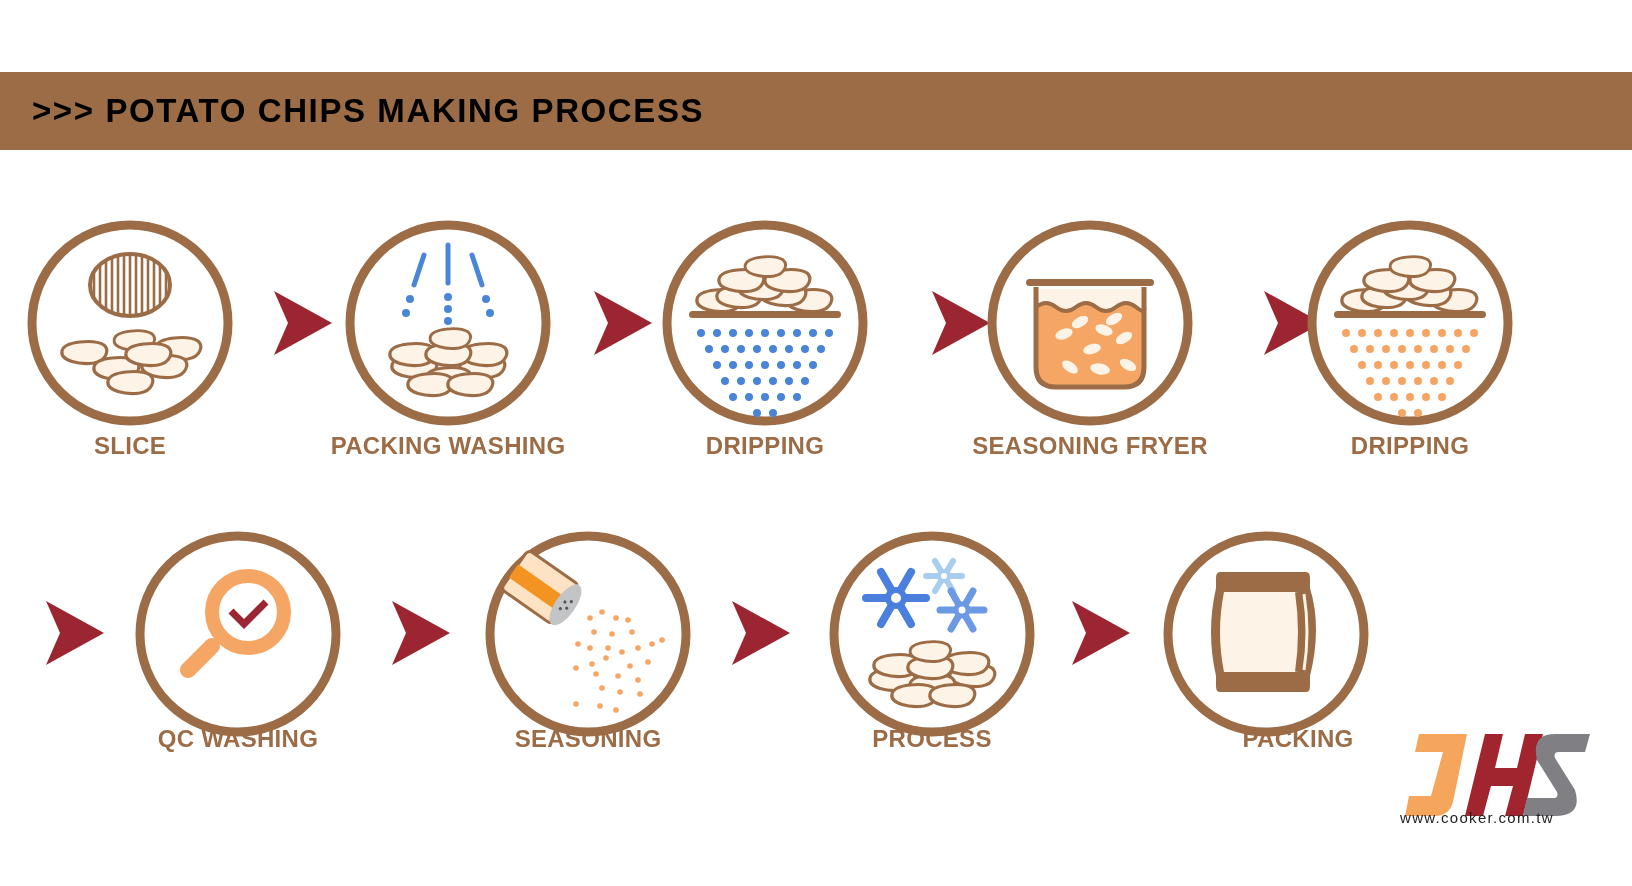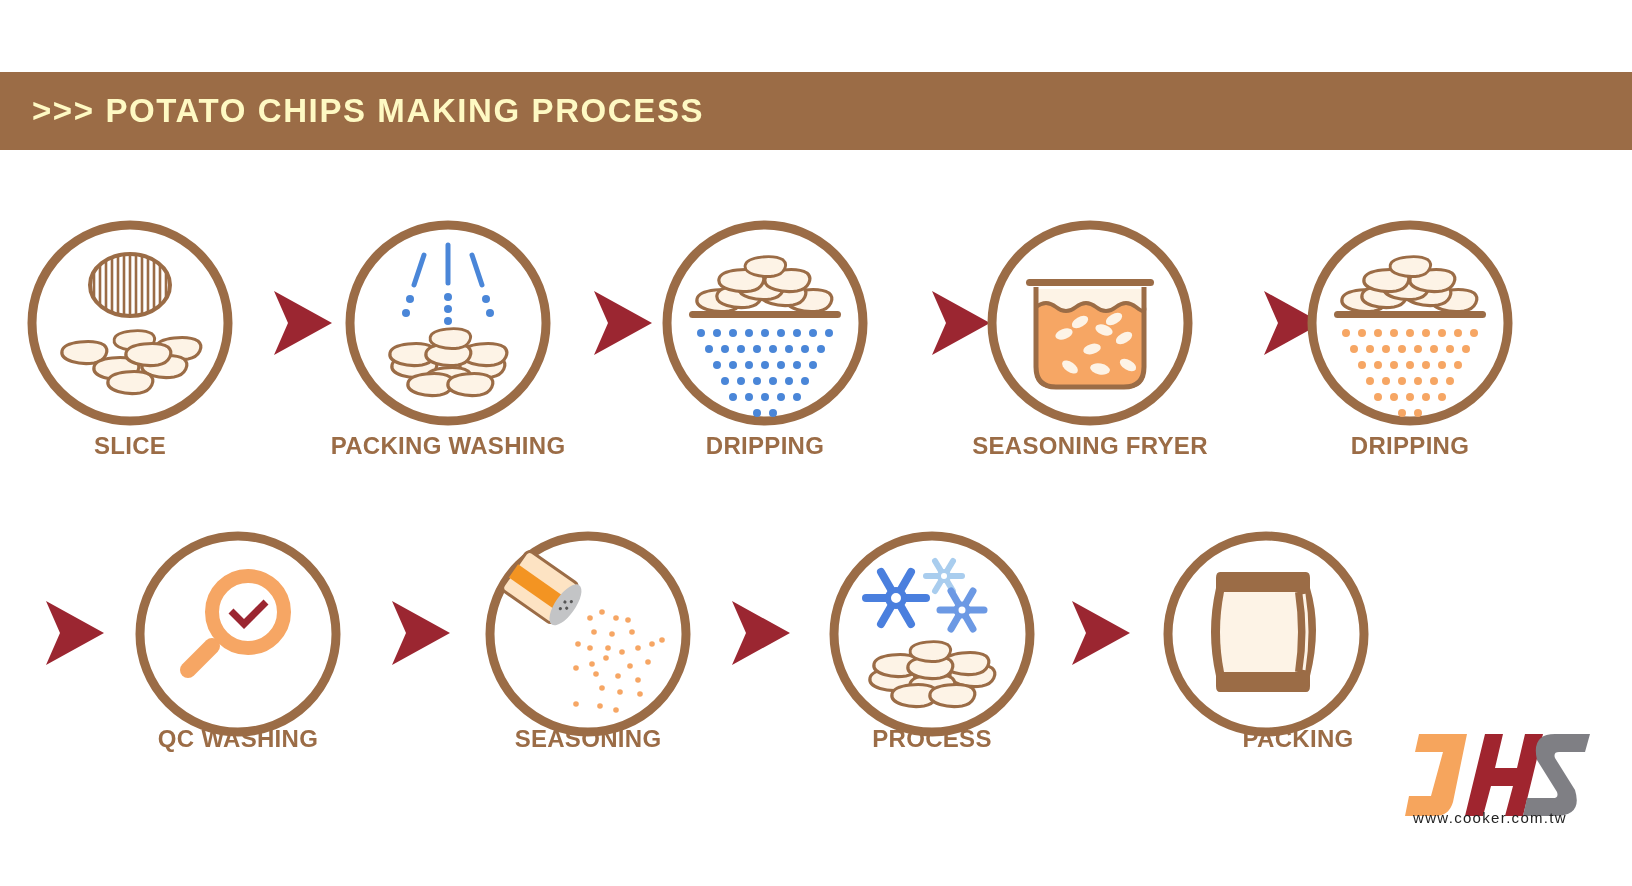--- a/index.html
+++ b/index.html
@@ -1,24 +1,24 @@
 <!DOCTYPE html>
 <html><head>
 <meta charset="utf-8">
 <style>
   html, body { margin: 0; padding: 0; background: #ffffff; }
   body { width: 1632px; height: 886px; position: relative; overflow: hidden; font-family: "DejaVu Sans", sans-serif; }
   .banner { position: absolute; left: 0; top: 72px; width: 1632px; height: 78px; background: #9b6c46; }
-  .banner-title { position: absolute; left: 32px; top: 17px; color: #fef9c3; font-family: "Liberation Sans", sans-serif; font-weight: bold; font-size: 33px; letter-spacing: 1.6px; line-height: 44px; white-space: nowrap; }
+  .banner-title { position: absolute; left: 32px; top: 17px; color: #000000; font-family: "Liberation Sans", sans-serif; font-weight: bold; font-size: 33px; letter-spacing: 1.6px; line-height: 44px; white-space: nowrap; }
   .step { position: absolute; width: 212px; height: 212px; }
   .step svg { position: absolute; left: 0; top: 0; }
   .label { position: absolute; width: 300px; text-align: center; color: #9b6c46; font-family: "Liberation Sans", sans-serif; font-weight: bold; font-size: 24px; letter-spacing: 0.3px; white-space: nowrap; }
   .arrow { position: absolute; width: 64px; height: 72px; }
   .logo { position: absolute; left: 1405px; top: 730px; width: 185px; height: 90px; }
-  .logo-url { position: absolute; left: 1400px; top: 809px; width: 180px; text-align: center; color: #222; font-family: "Liberation Sans", sans-serif; font-size: 15px; letter-spacing: 1.3px; }
+  .logo-url { position: absolute; left: 1400px; top: 809px; width: 180px; text-align: left; color: #222; font-family: "Liberation Sans", sans-serif; font-size: 15px; letter-spacing: 1.3px; }
 </style>
 </head>
 <body>
 
 <svg width="0" height="0" style="position:absolute">
   <defs>
     <g id="arrowshape">
         <path d="M4 4 L62 36 L4 68 L18 36 Z" fill="#9b2631"></path>
       </g>
     <g id="chip">

